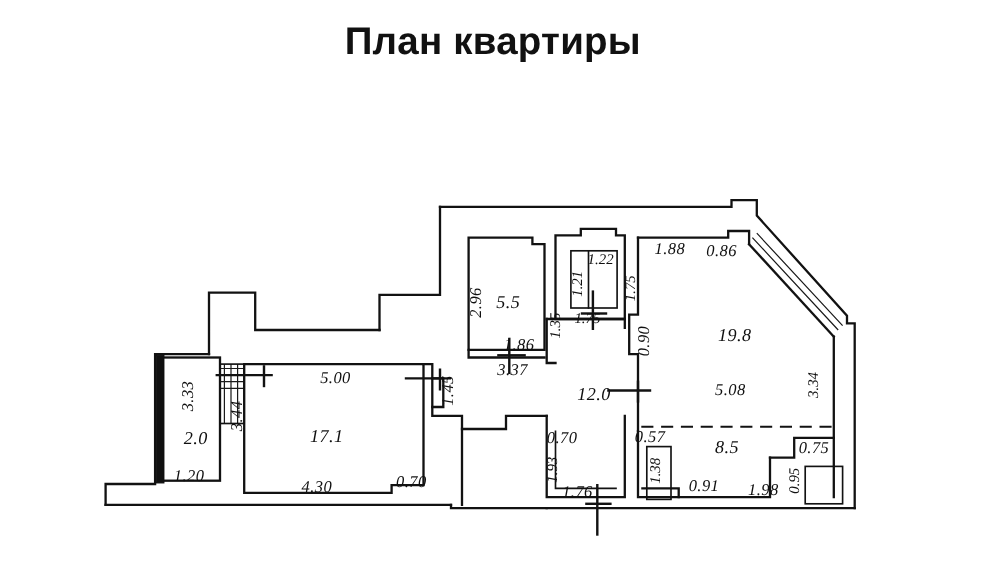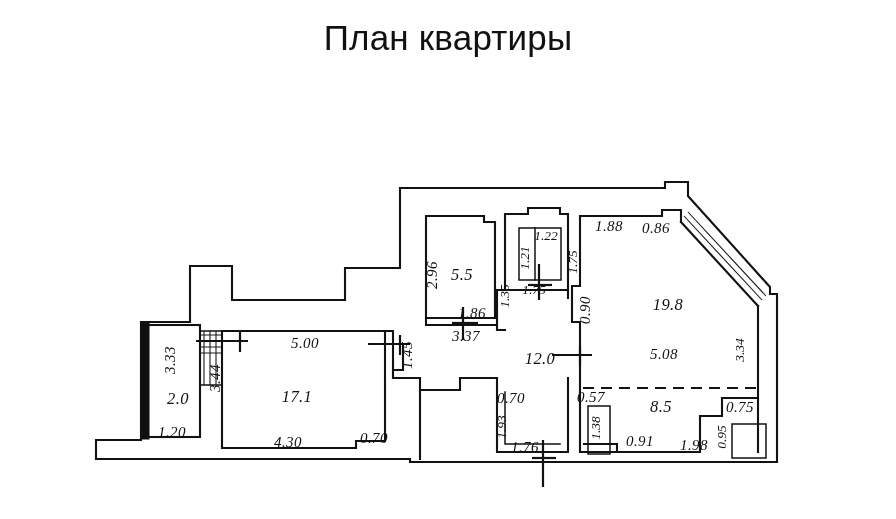--- a/index.html
+++ b/index.html
@@ -14,21 +14,21 @@
     overflow: hidden;
     position: relative;
   }
   #page-title {
     position: absolute;
     top: 18px;
     left: 0;
     width: 896px;
     text-align: center;
     font-size: 35px;
-    font-weight: normal;
+    font-weight: bold;
     color: #111111;
     letter-spacing: 0.2px;
     font-family: "Liberation Sans", sans-serif;
   }
   #plan-wrap {
     position: absolute;
     left: 0;
     top: 0;
     width: 896px;
     height: 519px;

